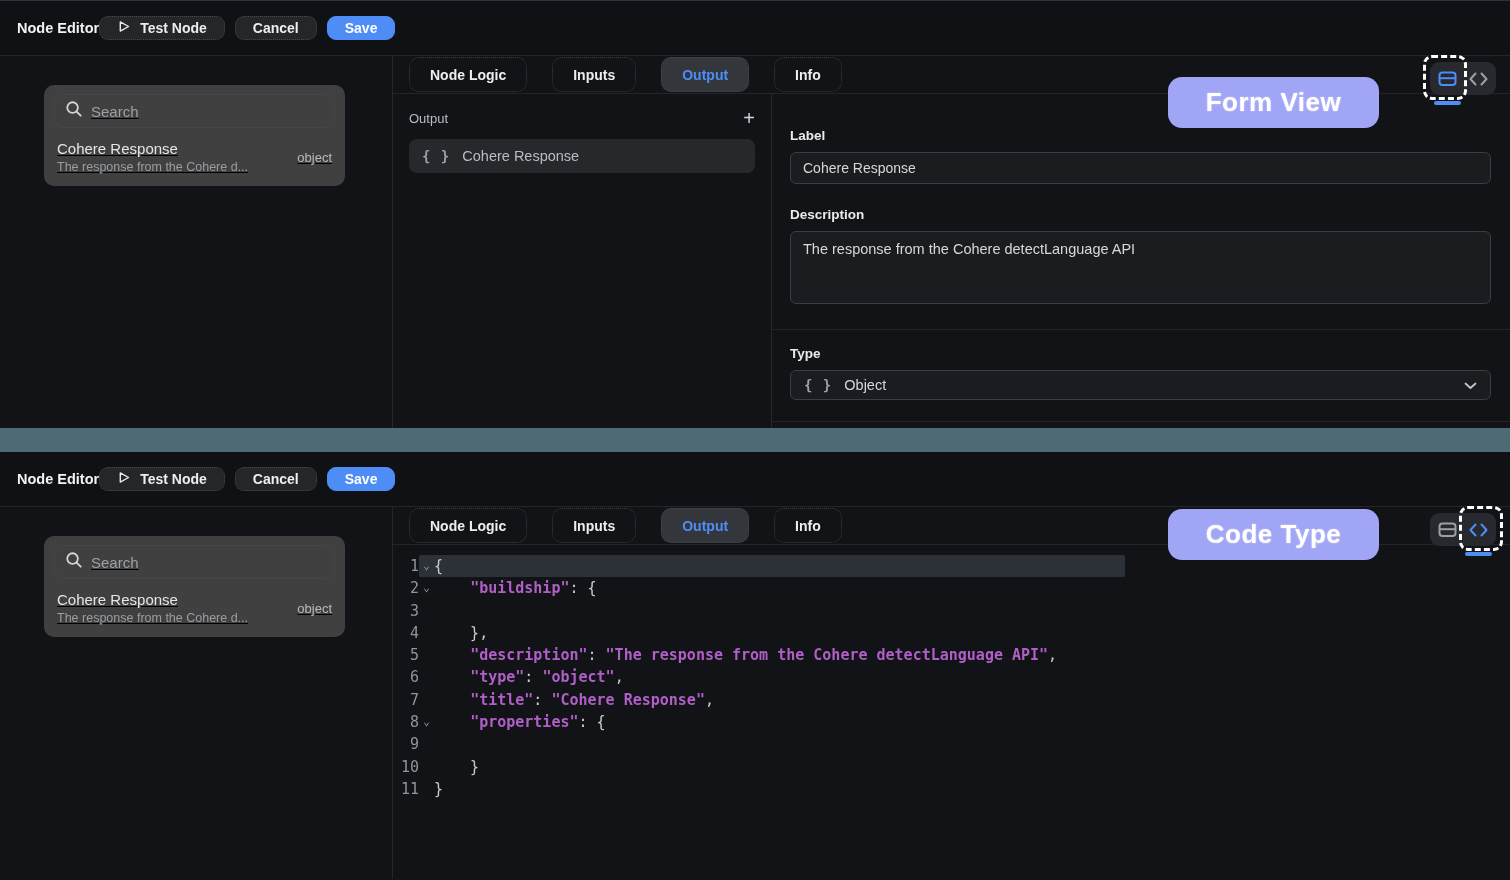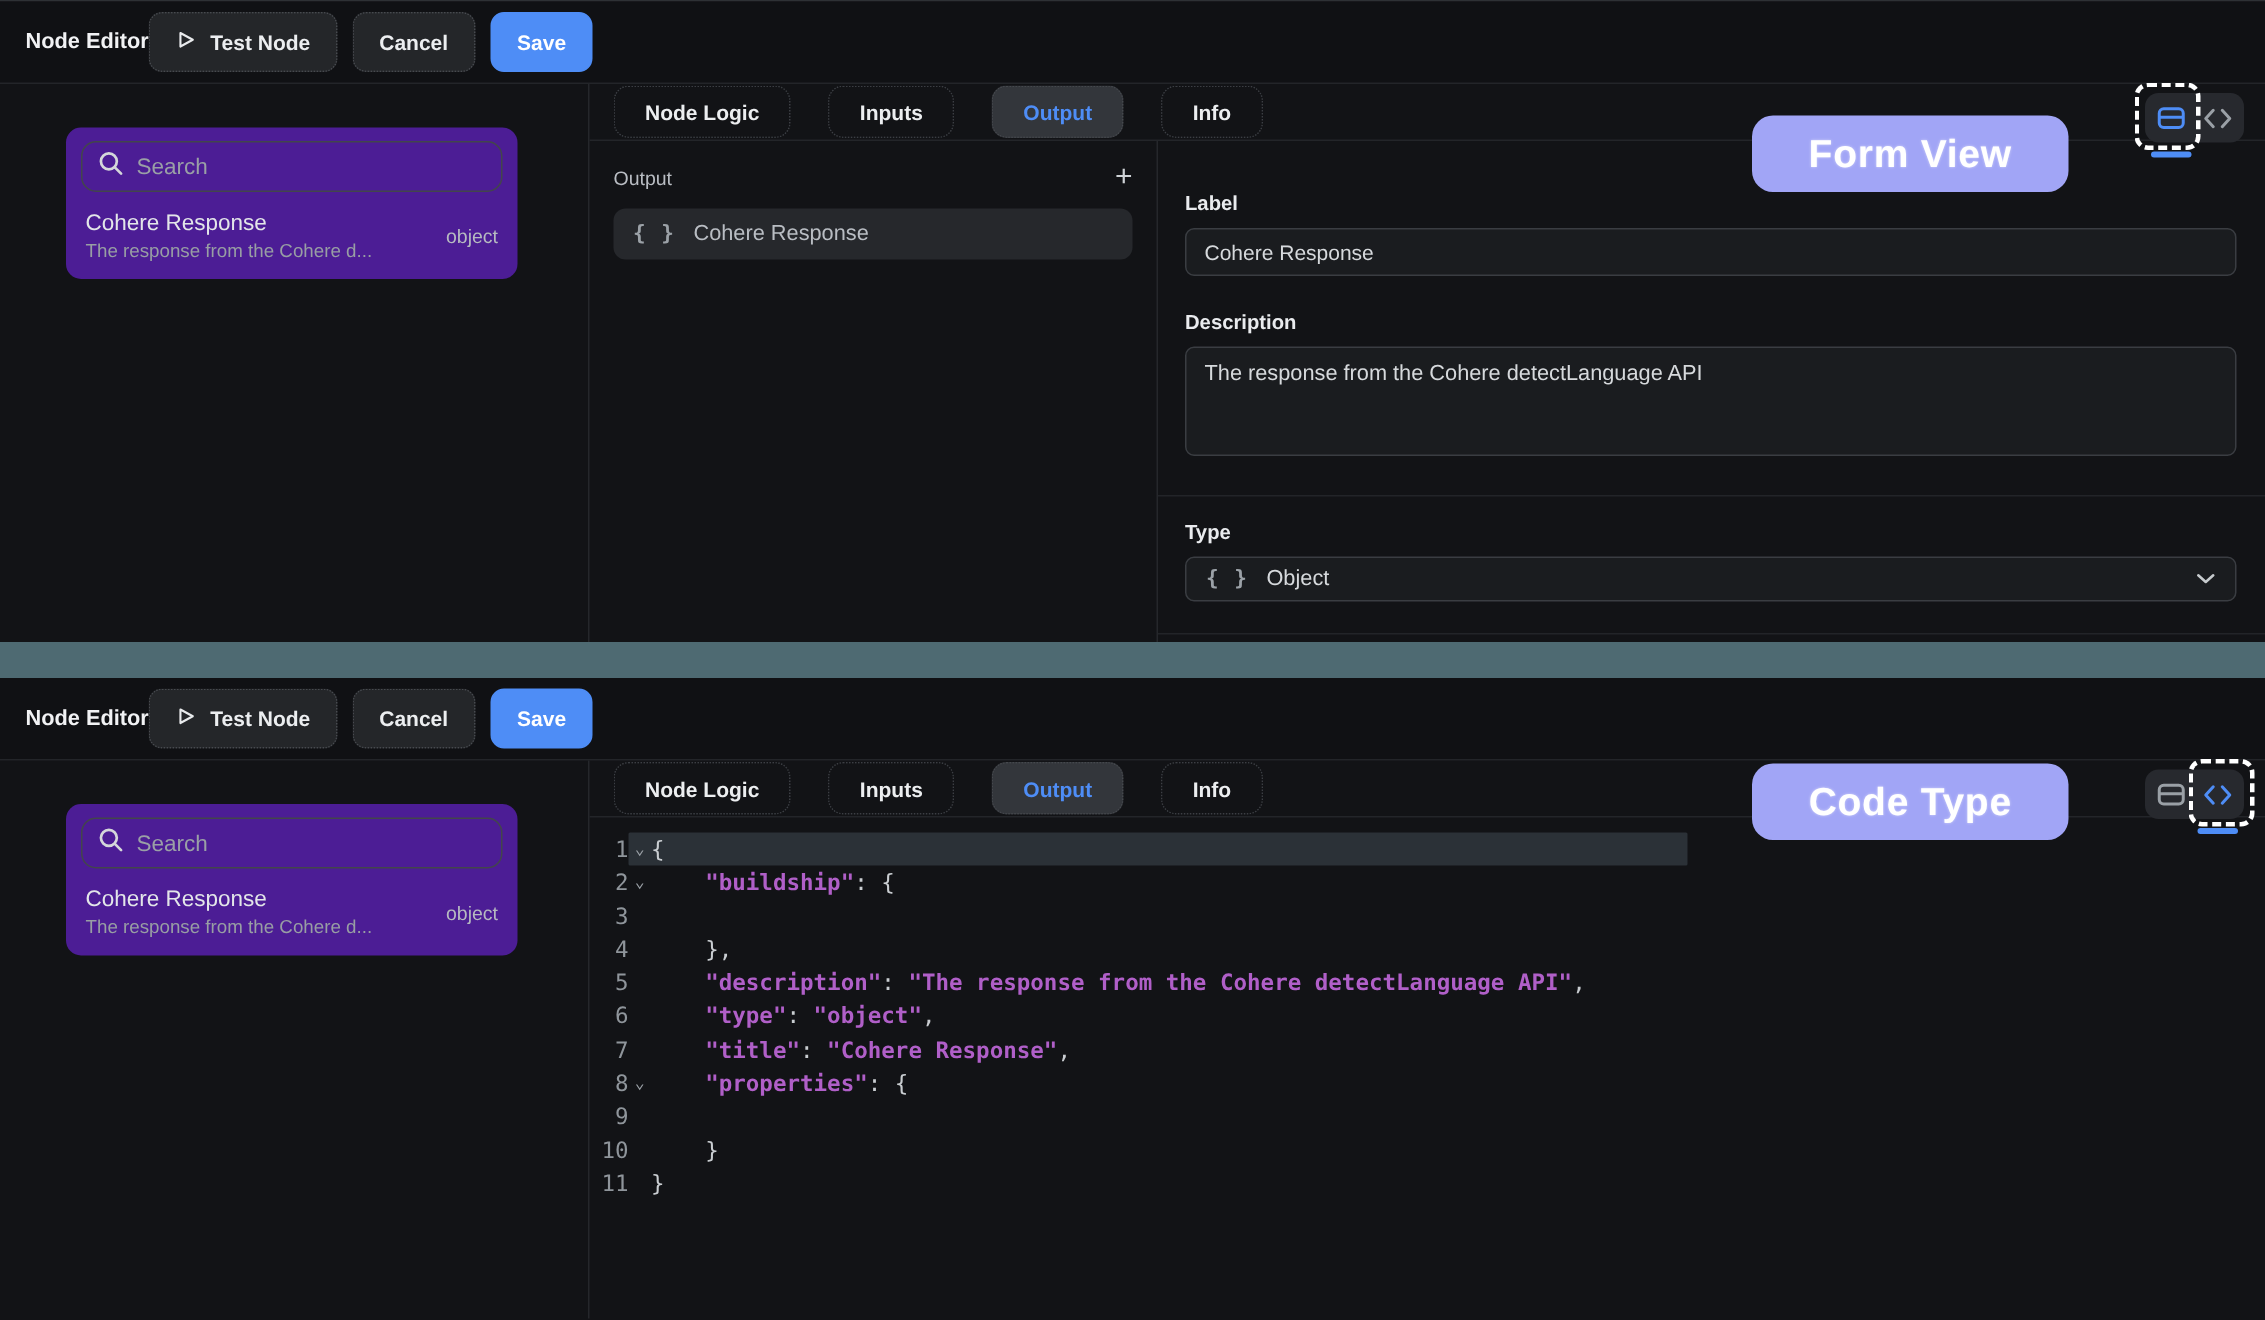--- a/index.html
+++ b/index.html
@@ -7,30 +7,30 @@
     font-family:"Liberation Sans", sans-serif; }
   .panel { position:relative; height:428px; background:#121316; }
   .panel-top { border-top:1px solid #2e3135; }
   .teal-divider { height:24px; background:#4e6a72; }
 
   
   .hdr { height:55px; display:flex; align-items:center; justify-content:flex-start;
     padding:0 17px; border-bottom:1px solid #232529; background:#101114; }
   .hdr-title { color:#f1f2f4; font-size:14.5px; font-weight:700; }
   .hdr-actions { display:flex; gap:10px; align-items:center; }
-  .btn { display:flex; align-items:center; gap:9px; height:40px; padding:0 17px;
+  .btn { display:flex; align-items:center; gap:9px; height:24px; padding:0 17px;
     border-radius:9px; font-size:14px; font-weight:700; color:#eceef0; cursor:pointer; }
   .btn.ghost { background:#242629; border:1px dotted #474a4f; }
   .btn.primary { background:#4e8df6; border:1px solid #4e8df6; color:#fff; }
 
   .panel-body { display:flex; height:372px; }
 
   
   .sidebar { width:393px; flex:none; border-right:1px solid #25272b; padding:29px 0 0 44px; }
-  .side-card { width:301px; background:#4c1d95; border-radius:10px; padding:9px 10px 12px; }
+  .side-card { width:301px; background:#404040; border-radius:10px; padding:9px 10px 12px;text-decoration:underline; }
   .search-box { display:flex; align-items:center; gap:8px; height:34px; border:1px solid #43464b;
     border-radius:10px; padding:0 10px; }
   .search-box input { flex:1; background:transparent; border:none; outline:none;
     color:#dfe2e5; font-size:15px; font-family:"Liberation Sans",sans-serif; }
   .search-box input::placeholder { color:#9aa0a6; }
   .side-item { display:flex; align-items:center; margin-top:12px; padding:0 3px; }
   .side-item-main { flex:1; min-width:0; }
   .side-item-title { color:#e3e6e9; font-size:15px; margin-bottom:3px; }
   .side-item-desc { color:#989ea4; font-size:12.5px; }
   .side-item-type { color:#b6bac0; font-size:13px; padding-left:8px; }

